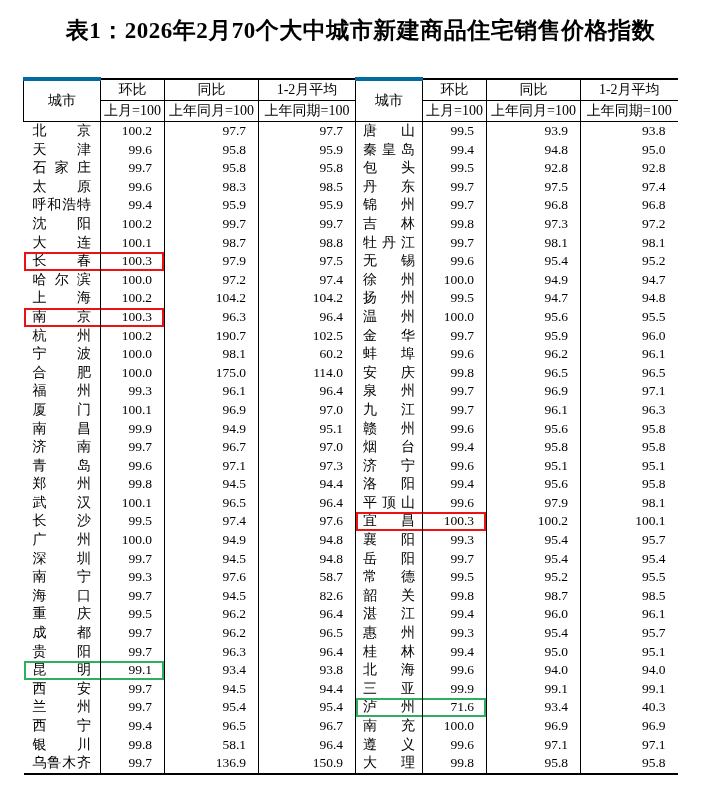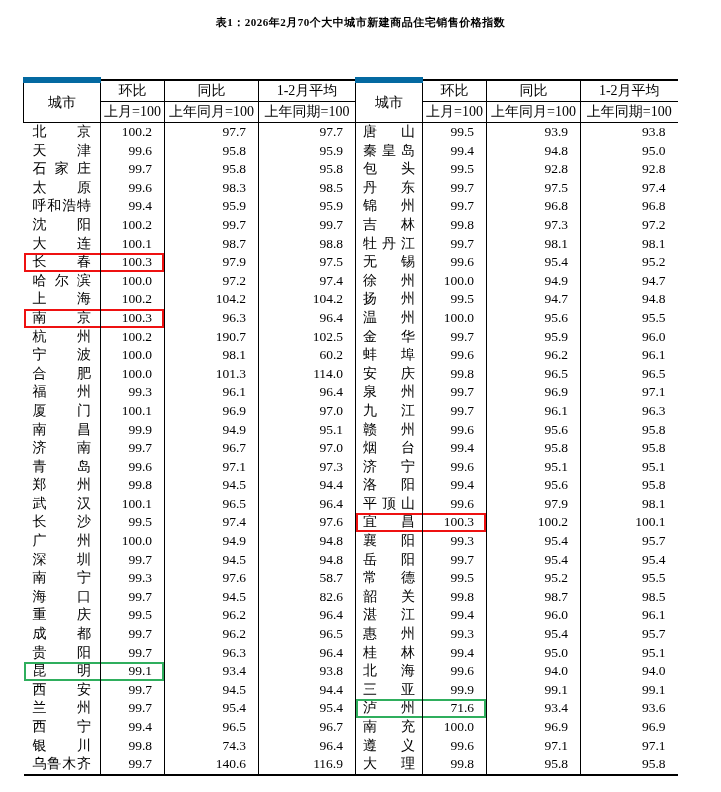--- a/index.html
+++ b/index.html
@@ -10,21 +10,21 @@
     background: #ffffff;
     font-family: "Liberation Serif", "DejaVu Serif", serif;
     color: #000;
     overflow: hidden;
   }
   .page-title {
     margin: 0;
     padding-top: 15px;
     height: 23px;
     text-align: center;
-    font-size: 11px;
+    font-size: 23px;
     font-weight: bold;
     letter-spacing: 0.5px;
   }
   table.idx {
     border-collapse: collapse;
     table-layout: fixed;
     width: 654px;
     margin: 39px 0 0 23px;
   }
   col.c-city-l  { width: 77px; }
@@ -46,21 +46,21 @@
   th.last-col, td.last-col { border-right: none; }
 
   thead th {
     height: 20px;
     font-size: 14px;
     text-align: center;
     border-top: 2px solid #000;
     border-bottom: 1px solid #000;
     line-height: 20px;
   }
-  thead th.h-city { border-top: 6px solid #0369a1; }
+  thead th.h-city { border-top: 4px solid #0369a1; }
   thead tr.sub th { border-top: none; height: 20px; }
   thead th.h-city:first-child { border-left: 1px solid #000; }
 
   tbody td {
     height: 18.6px;
     line-height: 18.6px;
     font-size: 13.5px;
   }
   tbody tr:last-child td { border-bottom: 2px solid #000; }
 
@@ -394,21 +394,21 @@
         <td class="num last-col">96.1</td>
       </tr>
       <tr>
         <td class="city">
           <span class="cname">
             <span>合</span>
             <span>肥</span>
           </span>
         </td>
         <td class="num">100.0</td>
-        <td class="num">101.3</td>
+        <td class="num">175.0</td>
         <td class="num">114.0</td>
         <td class="city r-side">
           <span class="cname">
             <span>安</span>
             <span>庆</span>
           </span>
         </td>
         <td class="num">99.8</td>
         <td class="num">96.5</td>
         <td class="num last-col">96.5</td>
@@ -765,21 +765,21 @@
         <td class="num">95.4</td>
         <td class="num">95.4</td>
         <td class="city r-side hl-l hl-green">
           <span class="cname">
             <span>泸</span>
             <span>州</span>
           </span>
         </td>
         <td class="num hl-r hl-green">71.6</td>
         <td class="num">93.4</td>
-        <td class="num last-col">93.6</td>
+        <td class="num last-col">40.3</td>
       </tr>
       <tr>
         <td class="city">
           <span class="cname">
             <span>西</span>
             <span>宁</span>
           </span>
         </td>
         <td class="num">99.4</td>
         <td class="num">96.5</td>
@@ -795,21 +795,21 @@
         <td class="num last-col">96.9</td>
       </tr>
       <tr>
         <td class="city">
           <span class="cname">
             <span>银</span>
             <span>川</span>
           </span>
         </td>
         <td class="num">99.8</td>
-        <td class="num">74.3</td>
+        <td class="num">58.1</td>
         <td class="num">96.4</td>
         <td class="city r-side">
           <span class="cname">
             <span>遵</span>
             <span>义</span>
           </span>
         </td>
         <td class="num">99.6</td>
         <td class="num">97.1</td>
         <td class="num last-col">97.1</td>
@@ -817,22 +817,22 @@
       <tr>
         <td class="city">
           <span class="cname">
             <span>乌</span>
             <span>鲁</span>
             <span>木</span>
             <span>齐</span>
           </span>
         </td>
         <td class="num">99.7</td>
-        <td class="num">140.6</td>
-        <td class="num">116.9</td>
+        <td class="num">136.9</td>
+        <td class="num">150.9</td>
         <td class="city r-side">
           <span class="cname">
             <span>大</span>
             <span>理</span>
           </span>
         </td>
         <td class="num">99.8</td>
         <td class="num">95.8</td>
         <td class="num last-col">95.8</td>
       </tr>

